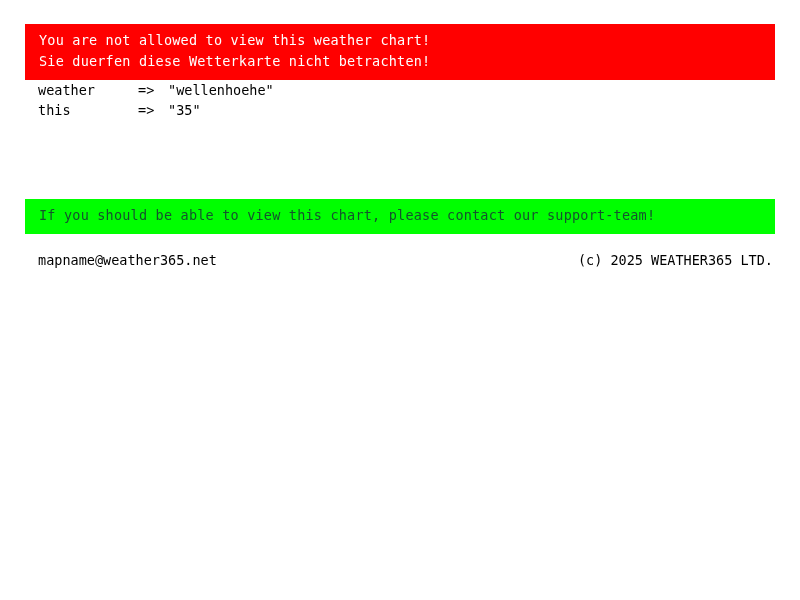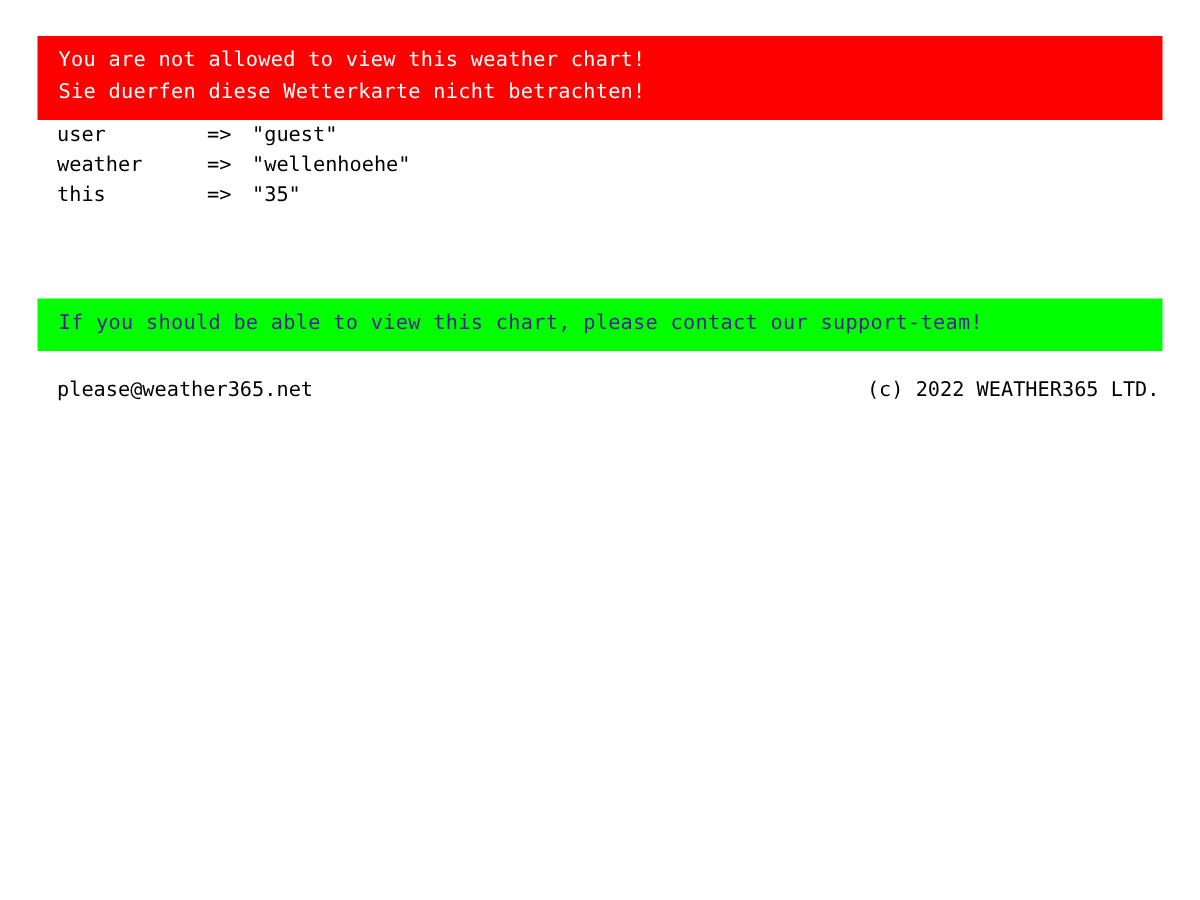--- a/index.html
+++ b/index.html
@@ -31,21 +31,21 @@
     letter-spacing: 0.2px;
   }
   .banner-error {
     top: 24px;
     background: #ff0000;
     color: #ffffff;
   }
   .banner-ok {
     top: 199px;
     background: #00ff00;
-    color: #4c1d95;
+    color: #14532d;
   }
   .banner-line {
     white-space: pre;
   }
   .params {
     position: absolute;
     left: 38px;
     top: 80px;
     font-size: 13.5px;
     line-height: 20px;
@@ -85,40 +85,35 @@
 
 <div class="page">
 
   <div class="banner banner-error">
     <div class="banner-line">You are not allowed to view this weather chart!</div>
     <div class="banner-line">Sie duerfen diese Wetterkarte nicht betrachten!</div>
   </div>
 
   <table class="params">
     <tbody>
-        <tr>
-      <td class="key">user</td>
-      <td class="arrow">=&gt;</td>
-      <td class="value">"guest"</td>
-    </tr>
     <tr>
       <td class="key">weather</td>
       <td class="arrow">=&gt;</td>
       <td class="value">"wellenhoehe"</td>
     </tr>
     <tr>
       <td class="key">this</td>
       <td class="arrow">=&gt;</td>
       <td class="value">"35"</td>
     </tr>
   </tbody>
     </table>
 
   <div class="banner banner-ok">
     <div class="banner-line">If you should be able to view this chart, please contact our support-team!</div>
   </div>
 
   <div class="footer">
-    <span class="mail-link">please@weather365.net</span>
-    <span>(c) 2022 WEATHER365 LTD.</span>
+    <span class="mail-link">mapname@weather365.net</span>
+    <span>(c) 2025 WEATHER365 LTD.</span>
   </div>
 
 </div>
 
 </body></html>

